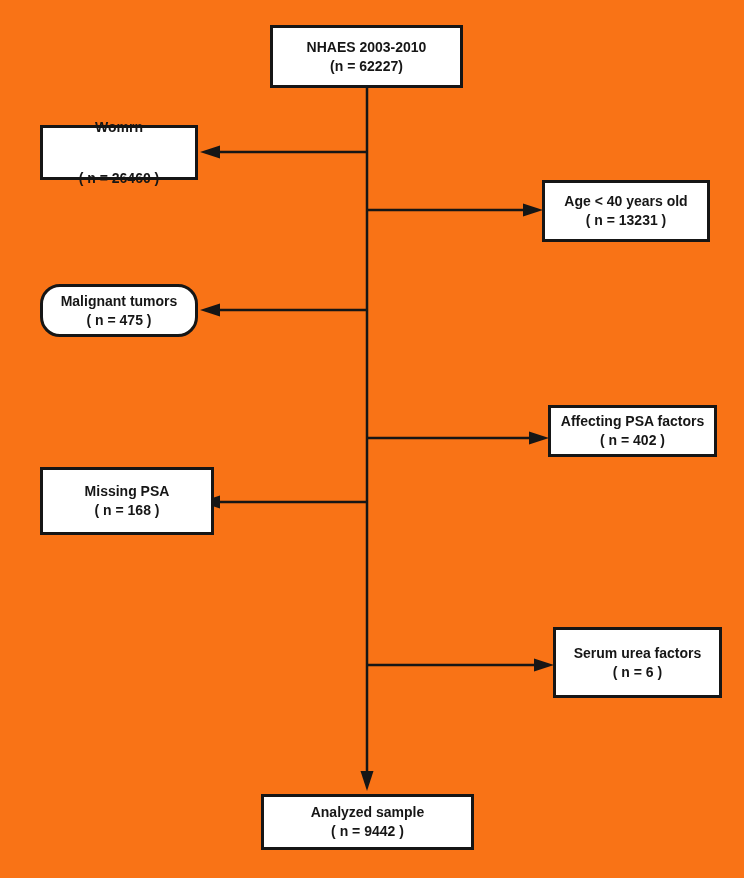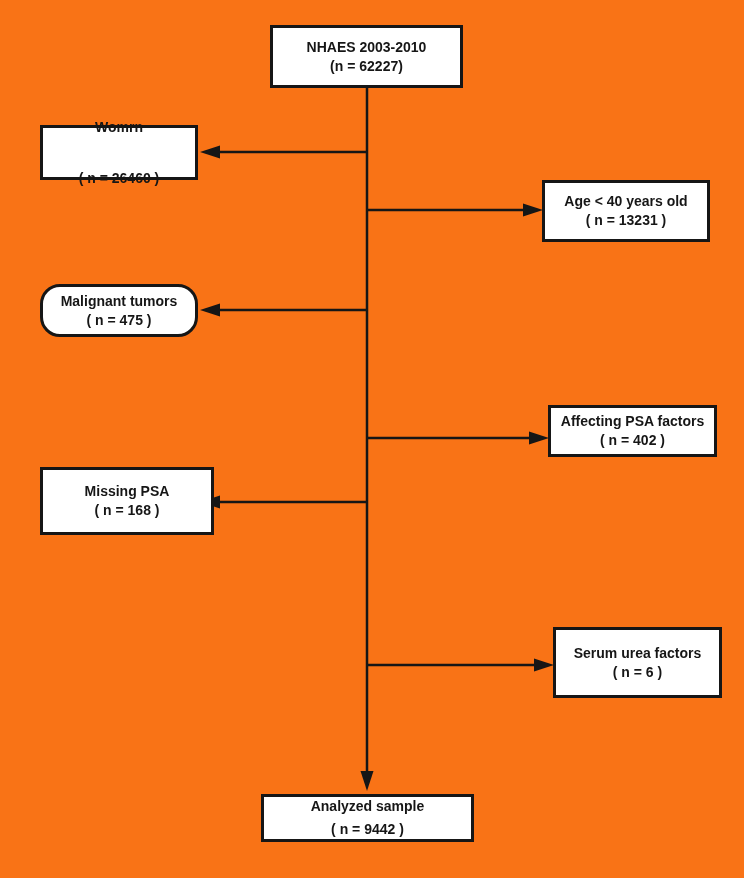--- a/index.html
+++ b/index.html
@@ -41,21 +41,21 @@
   }
   .node span { display: block; }
 
   #node-nhanes    { left: 270px; top: 25px;  width: 193px; height: 63px; }
   #node-women     { left: 40px;  top: 125px; width: 158px; height: 55px; gap: 32px; }
   #node-age       { left: 542px; top: 180px; width: 168px; height: 62px; }
   #node-malignant { left: 40px;  top: 284px; width: 158px; height: 53px; border-radius: 20px; }
   #node-affecting { left: 548px; top: 405px; width: 169px; height: 52px; }
   #node-missing   { left: 40px;  top: 444px; width: 174px; height: 68px; margin-top: 23px; }
   #node-serum     { left: 553px; top: 627px; width: 169px; height: 71px; }
-  #node-analyzed  { left: 261px; top: 794px; width: 213px; height: 48px; justify-content: space-between; }
+  #node-analyzed  { left: 261px; top: 794px; width: 213px; height: 56px; }
 </style>
 </head>
 <body>
 
 <div class="canvas">
 
   <svg class="connector-layer" width="744" height="878" viewBox="0 0 744 878" aria-hidden="true">
 
     <line x1="367" y1="88" x2="367" y2="776" stroke="#161616" stroke-width="2.5"></line>
     <polygon points="367,791 360.5,771 373.5,771" fill="#161616"></polygon>

